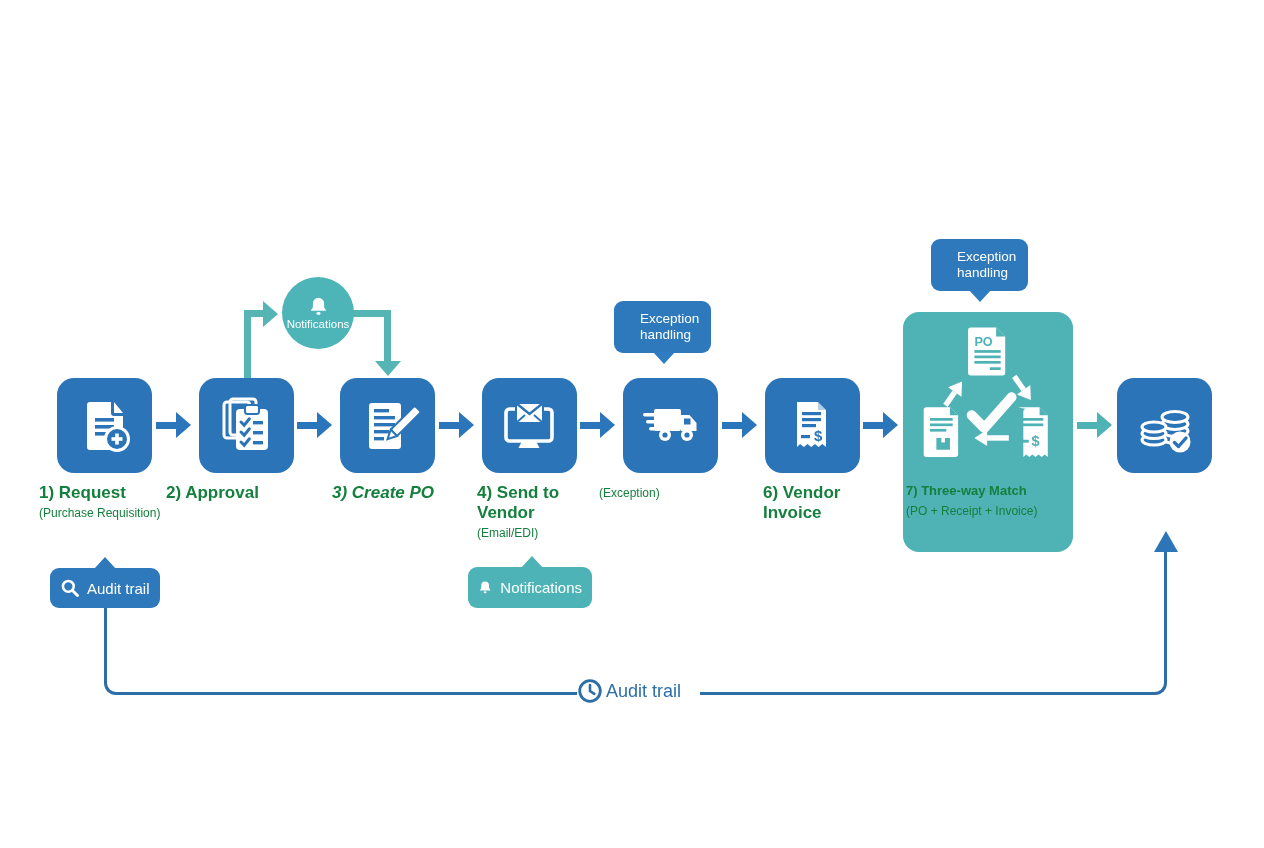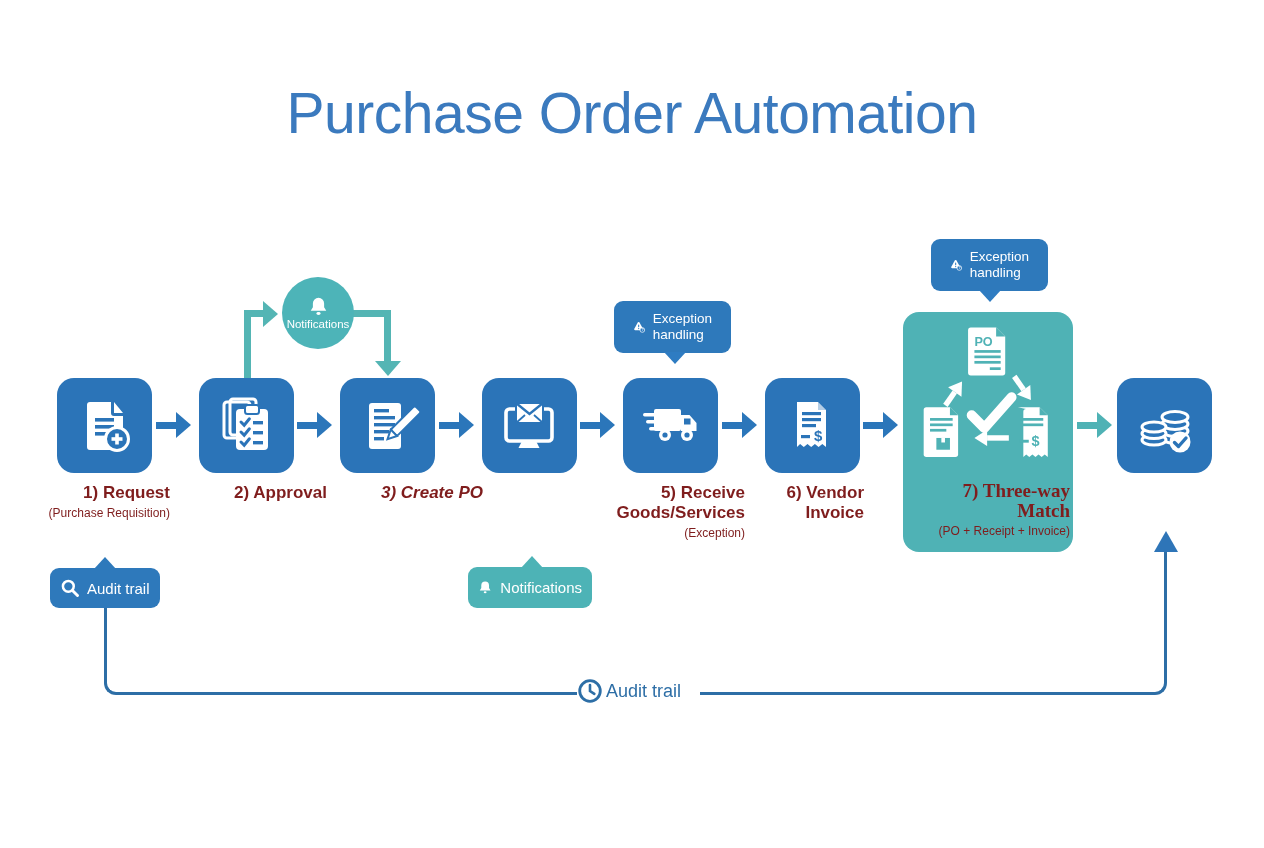--- a/index.html
+++ b/index.html
@@ -11,21 +11,21 @@
   #title{position:absolute;left:0;right:0;top:80px;text-align:center;
          font-size:57px;font-weight:500;letter-spacing:-0.5px;color:#3b7abe;}
 
   
   .step-box{position:absolute;width:95px;height:95px;background:#2b74b8;border-radius:17px;
             display:flex;align-items:center;justify-content:center;z-index:3;}
   .big-box{position:absolute;left:903px;top:312px;width:170px;height:240px;background:#4fb2b5;
            border-radius:16px;z-index:3;display:flex;flex-direction:column;align-items:center;}
 
   
-  .step-label{position:absolute;text-align:right;color:#7f1d1d;line-height:20px;z-index:4;}
+  .step-label{position:absolute;text-align:left;color:#15803d;line-height:20px;z-index:4;}
   .step-label .nm{font-weight:bold;font-size:17px;display:block;}
   .step-label .dt{font-size:12px;display:block;}
 
   
   .harrow{position:absolute;top:421.5px;height:7px;width:20px;background:#2b76ba;z-index:2;}
   .harrow::after{content:"";position:absolute;right:-15px;top:50%;transform:translateY(-50%);
                  border:13px solid transparent;border-left:15px solid #2b76ba;border-right:none;}
   .harrow.teal{background:#4fb2b5;}
   .harrow.teal::after{border-left-color:#4fb2b5;}
 
@@ -46,40 +46,39 @@
   .callout.blue{background:#2e79bb;}
   .callout.teal{background:#4db3b6;}
   .callout .txt{font-size:15px;}
   .tail-up::before{content:"";position:absolute;top:-11px;left:var(--tx,50%);
       transform:translateX(-50%);border:11px solid transparent;border-top:none;}
   .tail-up.blue::before{border-bottom:12px solid #2e79bb;}
   .tail-up.teal::before{border-bottom:12px solid #4db3b6;}
   .tail-down::before{content:"";position:absolute;bottom:-11px;left:var(--tx,50%);
       transform:translateX(-50%);border:11px solid transparent;border-bottom:none;}
   .tail-down.blue::before{border-top:12px solid #2e7cc2;}
-  .exc{background:#2e7cc2;width:117px;height:52px;padding:6px 19px;gap:7px;}
+  .exc{background:#2e7cc2;width:97px;height:52px;padding:6px 19px;gap:7px;}
   .exc .txt{font-size:13.5px;line-height:16px;}
 
   
   .audit-l{position:absolute;left:104px;top:608px;width:470px;height:84px;
            border-left:3px solid #2d6ea6;border-bottom:3px solid #2d6ea6;
            border-bottom-left-radius:12px;z-index:0;}
   .audit-r{position:absolute;left:700px;top:548px;width:464px;height:144px;
            border-right:3px solid #2d6ea6;border-bottom:3px solid #2d6ea6;
            border-bottom-right-radius:12px;z-index:0;}
   .audit-arrow{position:absolute;left:1153.5px;top:531px;width:0;height:0;
                border:12px solid transparent;border-top:none;border-bottom:21px solid #2e75b8;z-index:1;}
   #audit-line-label{position:absolute;left:606px;top:681px;font-size:18px;color:#2d6ea6;z-index:1;}
 </style>
 </head>
 <body>
 
 <div id="canvas">
 
-  <div id="title">Purchase Order Automation</div>
 
   <div class="tc" style="left:243.5px;top:310px;width:7px;height:68px;"></div>
   <div class="tc" style="left:243.5px;top:310px;width:20px;height:7px;"></div>
   <div class="tri-right" style="left:263px;top:300.5px;"></div>
   <div class="tc" style="left:352px;top:310px;width:38px;height:7px;"></div>
   <div class="tc" style="left:383.5px;top:310px;width:7px;height:52px;"></div>
   <div class="tri-down" style="left:374.5px;top:361px;"></div>
 
   <div id="notif-circle">
     <svg width="21" height="19" viewBox="0 0 24 22">
@@ -249,30 +248,33 @@
     <span class="nm">1) Request</span>
     <span class="dt">(Purchase Requisition)</span>
   </div>
   <div class="step-label" style="left:166px;top:483px;width:161px;">
     <span class="nm">2) Approval</span>
   </div>
   <div class="step-label" style="left:332px;top:483px;width:151px;font-style:italic;">
     <span class="nm">3) Create PO</span>
     <span class="dt"></span>
   </div>
+  <div class="step-label" style="left:477px;top:483px;width:106px;">
+    <span class="nm">4) Send to Vendor</span>
+    <span class="dt">(Email/EDI)</span>
+  </div>
   <div class="step-label" style="left:599px;top:483px;width:146px;">
-    <span class="nm">5) Receive Goods/Services</span>
     <span class="dt">(Exception)</span>
   </div>
   <div class="step-label" style="left:763px;top:483px;width:101px;">
     <span class="nm">6) Vendor Invoice</span>
     <span class="dt"></span>
   </div>
   <div class="step-label" style="left:906px;top:481px;width:164px;z-index:6;">
-    <span class="nm" style="font-size:19px;font-family:Liberation Serif, serif;">7) Three-way Match</span>
+    <span class="nm" style="font-size:13px;">7) Three-way Match</span>
     <span class="dt">(PO + Receipt + Invoice)</span>
   </div>
 
   <div class="callout blue tail-up" style="--tx:50%;left:50px;top:568px;width:110px;height:40px;padding:0 10px;gap:7px;">
     <svg width="20" height="20" viewBox="0 0 24 24">
       <circle cx="10" cy="10" r="6.5" fill="none" stroke="#fff" stroke-width="3"></circle>
       <line x1="15" y1="15" x2="21" y2="21" stroke="#fff" stroke-width="3.5" stroke-linecap="round"></line>
     </svg>
     <span class="txt">Audit trail</span>
   </div>

